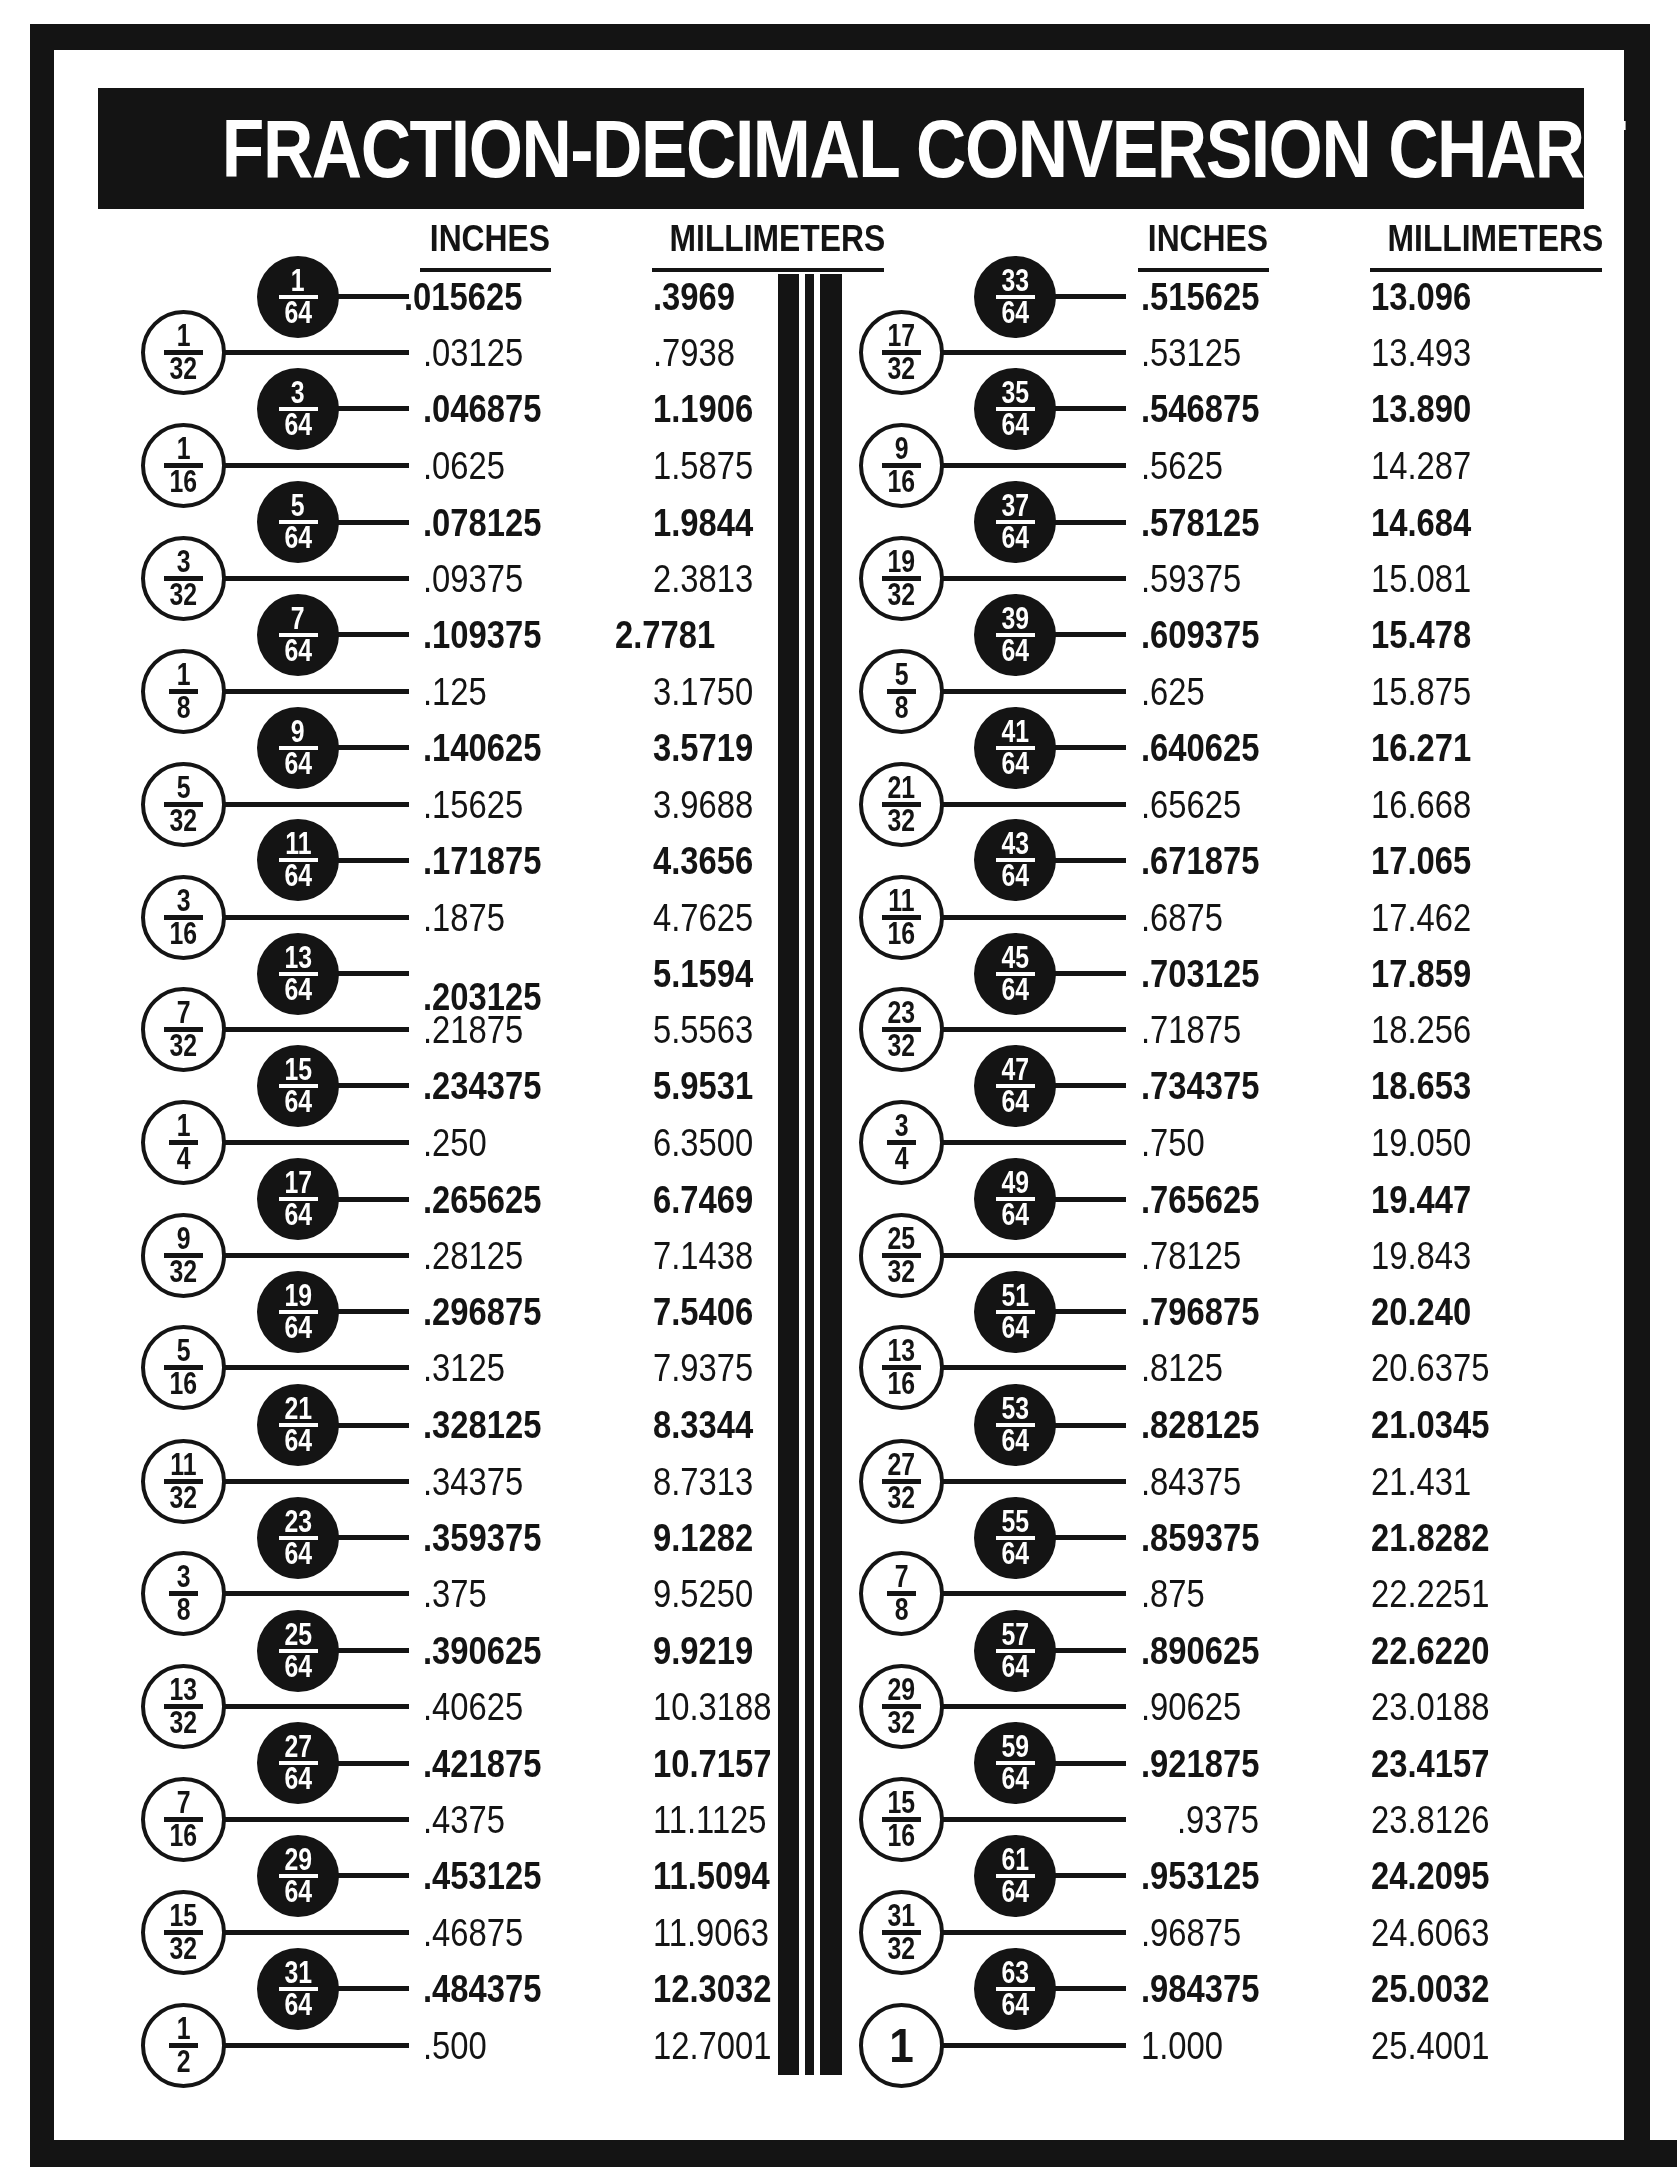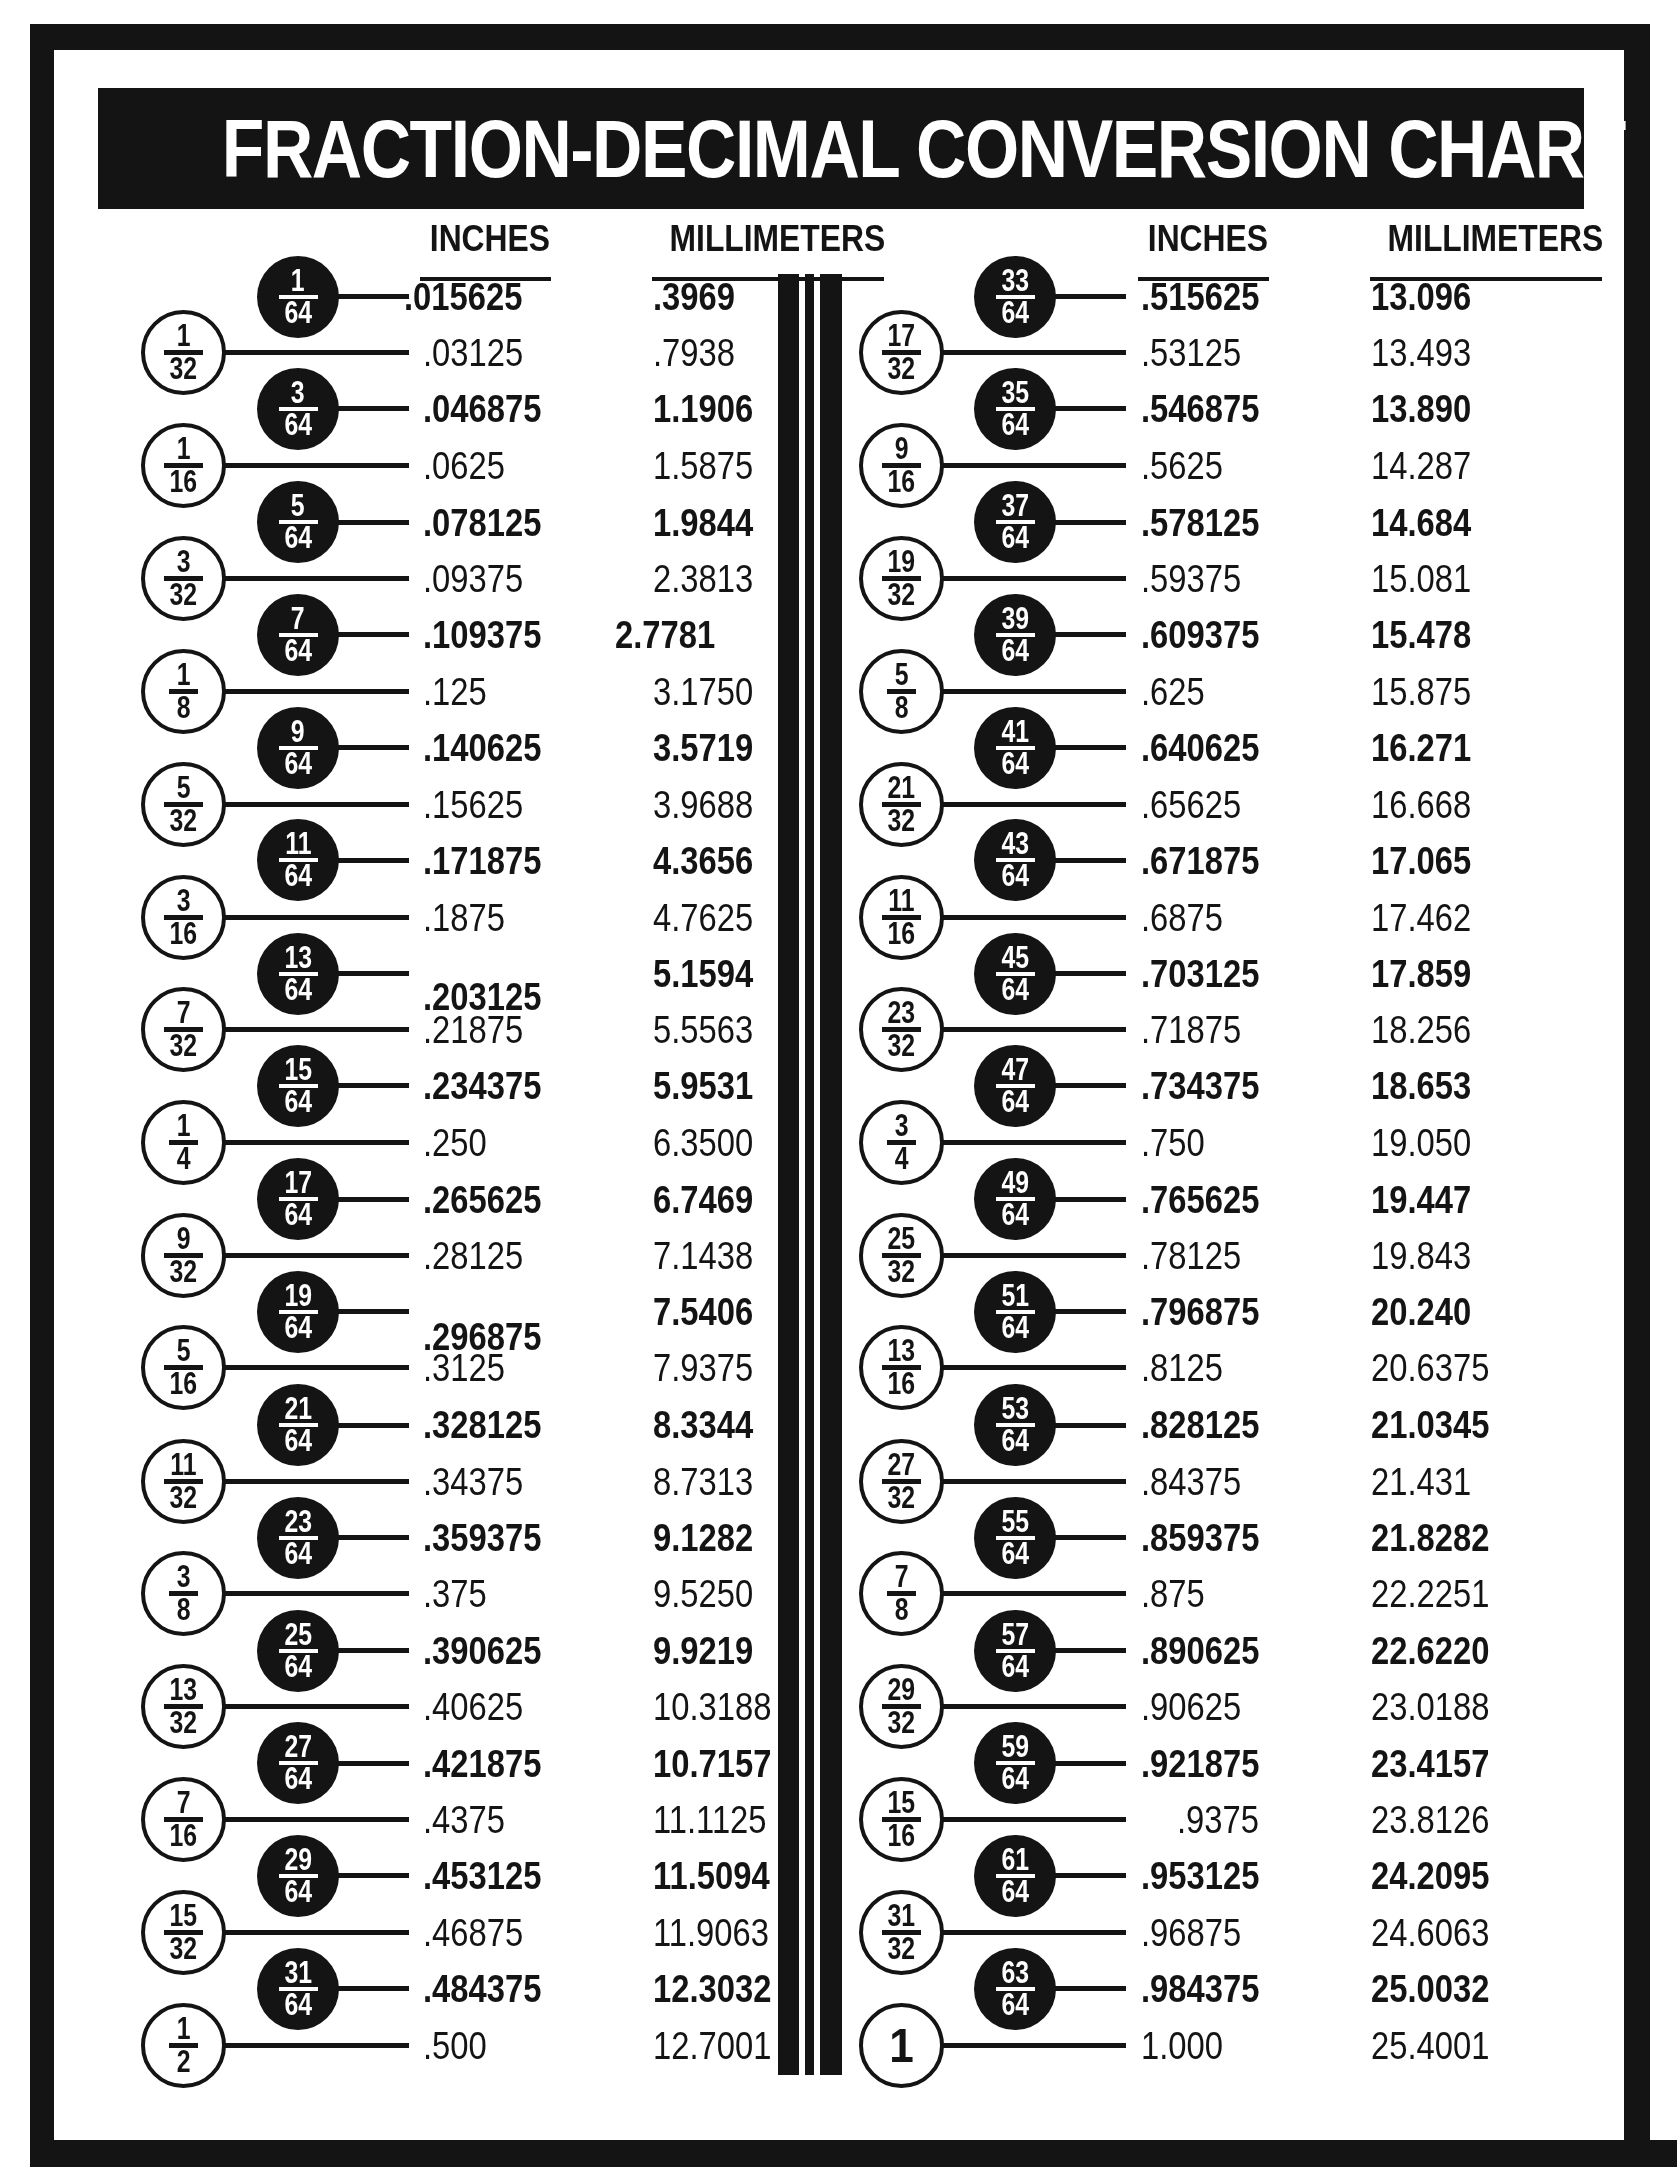--- a/index.html
+++ b/index.html
@@ -19,21 +19,21 @@
     background:#141414;color:#ffffff;text-align:center;white-space:nowrap;
   }
   .title-text{
     display:inline-block;font-weight:bold;font-size:82px;line-height:121px;
     letter-spacing:-1.7px;transform:scaleX(0.85);transform-origin:50% 50%;
   }
   
   .col-header{
     position:absolute;top:220px;height:37px;line-height:37px;text-align:center;
     font-weight:bold;font-size:37px;color:#141414;
-    border-bottom:4.3px solid #141414;padding-bottom:20px;white-space:nowrap;
+    border-bottom:4.3px solid #141414;padding-bottom:11px;white-space:nowrap;
   }
   .col-header>span{display:inline-block;transform:scaleX(0.86);transform-origin:50% 50%;}
   
   .vbar{position:absolute;top:274px;height:1801px;background:#141414;}
   
   .conn{position:absolute;height:5.1px;background:#141414;z-index:1;}
   
   .circle{
     position:absolute;border-radius:50%;box-sizing:border-box;z-index:2;
     display:flex;flex-direction:column;align-items:center;justify-content:center;
@@ -219,21 +219,21 @@
       <div class="frac-d">32</div>
     </div>
     <div class="val" style="left: 423px; top: 1236px;"><span>.28125</span></div>
     <div class="val" style="left: 653px; top: 1236px;"><span>7.1438</span></div>
     <div class="conn" style="left: 298px; top: 1309px; width: 111px;"></div>
     <div class="circle black" style="left: 257px; top: 1271px;">
       <div class="frac-n">19</div>
       <div class="frac-bar" style="width: 39px;"></div>
       <div class="frac-d">64</div>
     </div>
-    <div class="val bold" style="left: 423px; top: 1292px; margin-top: 25px;"><span>.296875</span></div>
+    <div class="val bold" style="left: 423px; top: 1292px;"><span>.296875</span></div>
     <div class="val bold" style="left: 653px; top: 1292px;"><span>7.5406</span></div>
     <div class="conn" style="left: 184px; top: 1365px; width: 225px;"></div>
     <div class="circle white" style="left: 141px; top: 1325px;">
       <div class="frac-n">5</div>
       <div class="frac-bar" style="width: 39px;"></div>
       <div class="frac-d">16</div>
     </div>
     <div class="val" style="left: 423px; top: 1348px;"><span>.3125</span></div>
     <div class="val" style="left: 653px; top: 1348px;"><span>7.9375</span></div>
     <div class="conn" style="left: 298px; top: 1423px; width: 111px;"></div>

